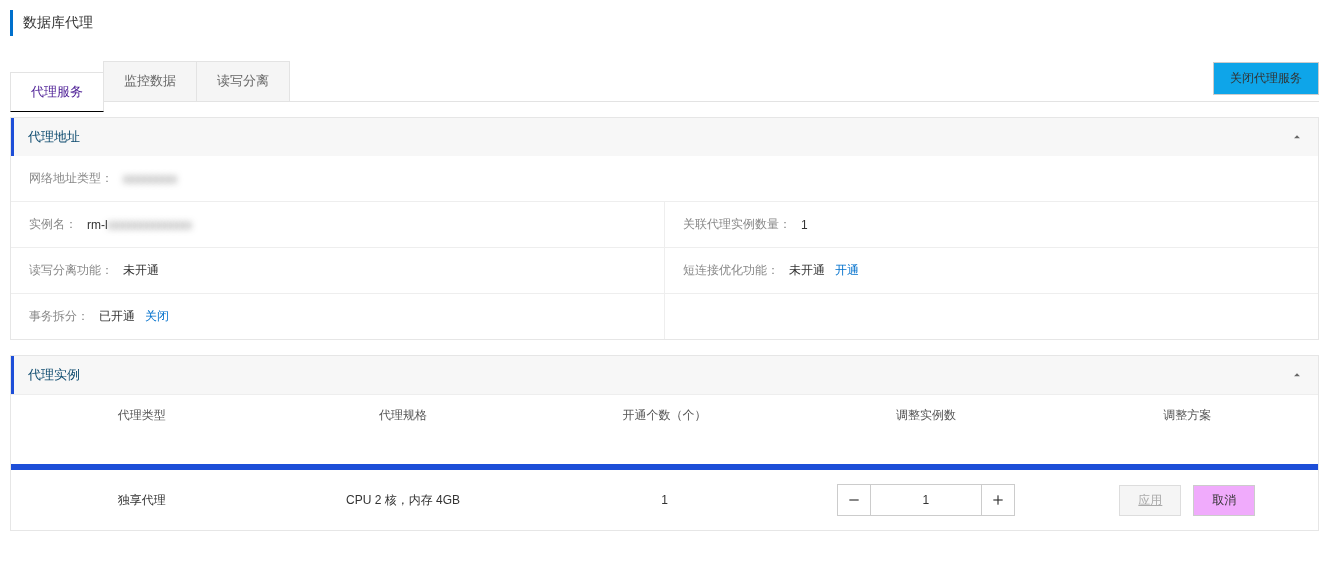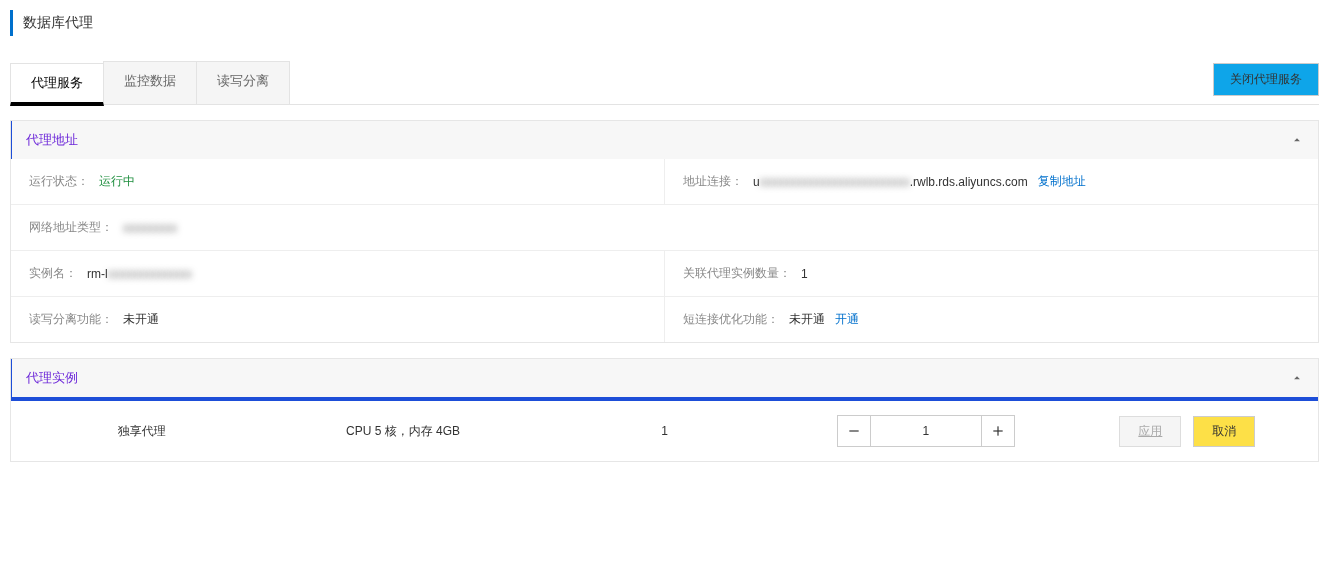--- a/index.html
+++ b/index.html
@@ -31,47 +31,47 @@
     font-size: 13px;
     color: #666;
     cursor: pointer;
     background: #f5f5f5;
     border: 1px solid #e3e3e3;
     border-bottom: none;
     margin-right: -1px;
   }
   .tab.active {
     background: #fff;
-    color: #000000;
-    border-bottom: 4px solid #000000;
+    color: #4c1d95;
+    border-bottom: 1px solid #000000;
     position: relative;
-    top: 2px;
+    top: 11px;
   }
   .spacer { flex: 1; }
   .btn {
     border: 1px solid #ccc;
     background: #0ea5e9;
     padding: 7px 16px;
     font-size: 12px;
     color: #333;
     cursor: pointer;
     margin-bottom: 6px;
   }
   .panel {
     border: 1px solid #e6e6e6;
     margin-bottom: 15px;
   }
   .panel-header {
     display: flex;
     align-items: center;
     background: #f7f7f7;
-    border-left: 1px solid #1d4ed8;
+    border-left: 3px solid #1d4ed8;
     padding: 10px 14px;
     font-size: 13px;
-    color: #6d28d9;
+    color: #0c4a6e;
     cursor: pointer;
     text-align: right;
   }
   .panel-header .spacer { flex: 1; }
   .chevron {
     width: 14px; height: 14px; display: inline-block;
   }
   .chevron svg { width: 14px; height: 14px; fill: #666; }
   .panel-body { padding: 0; }
   .info-row {
@@ -103,22 +103,23 @@
     text-align: center;
   }
   .table-header {
     padding: 12px 0;
     color: #555;
     font-size: 12px;
     border-top: 1px solid #eee;
   }
   .table-row {
     padding: 14px 0;
-    border-top: 4px solid #1d4ed8;
-    color: #333;
+    border-top: 6px solid #1d4ed8;
+    color: #333;
+    margin-top: 28px;
   }
   .col { flex: 1; display:flex; justify-content:center; align-items:center; gap: 0; }
   .stepper {
     display: flex; align-items: center; justify-content: center; width: 200px;
   }
   .step-btn {
     width: 34px; height: 32px;
     border: 1px solid #ccc;
     background: #fff;
     font-size: 20px; line-height: 28px;
@@ -126,21 +127,21 @@
     display:flex; align-items:center; justify-content:center;
     color:#333;
   }
   .step-val {
     width: 110px; height: 32px;
     border-top: 1px solid #ccc; border-bottom: 1px solid #ccc;
     display:flex; align-items:center; justify-content:center;
   }
   .action-btns { display:flex; gap: 12px; justify-content:center; width:100%; }
   .btn-small {
-    border: 1px solid #ccc; background:#fde047;
+    border: 1px solid #ccc; background:#f0abfc;
     padding: 6px 18px; font-size:12px; cursor:pointer; color:#333;
   }
   .btn-small.disabled {
     background: #f5f5f5; color:#aaa; cursor: default; border-color:#ddd;text-decoration:underline;
   }
 </style>
 </head>
 <body>
 
 <div class="container">
@@ -162,33 +163,20 @@
       <div class="spacer"></div>
       <span class="chevron">
         <svg viewBox="0 0 24 24">
             <path d="M7 14l5-5 5 5z"></path>
           </svg>
       </span>
     </div>
     <div class="panel-body">
       <div class="info-row">
         <div class="info-cell">
-          <span class="label">运行状态：</span>
-          <span class="value green">运行中</span>
-        </div>
-        <div class="info-cell">
-          <span class="label">地址连接：</span>
-          <span class="value">
-            <span>u</span><span class="blur">xxxxxxxxxxxxxxxxxxxxxxxxx</span><span>.rwlb.rds.aliyuncs.com</span>
-          </span>
-          <span class="link">复制地址</span>
-        </div>
-      </div>
-      <div class="info-row">
-        <div class="info-cell">
           <span class="label">网络地址类型：</span>
           <span class="value blur">xxxxxxxxx</span>
         </div>
       </div>
       <div class="info-row">
         <div class="info-cell">
           <span class="label">实例名：</span>
           <span class="value">
             <span>rm-l</span><span class="blur">xxxxxxxxxxxxxx</span>
           </span>
@@ -201,38 +189,53 @@
       <div class="info-row">
         <div class="info-cell">
           <span class="label">读写分离功能：</span>
           <span class="value">未开通</span>
         </div>
         <div class="info-cell">
           <span class="label">短连接优化功能：</span>
           <span class="value">未开通</span>
           <span class="link">开通</span>
         </div>
+      </div>
+      <div class="info-row">
+        <div class="info-cell">
+          <span class="label">事务拆分：</span>
+          <span class="value">已开通</span>
+          <span class="link">关闭</span>
+        </div>
+        <div class="info-cell"></div>
       </div>
     </div>
   </div>
 
   <div class="panel">
     <div class="panel-header">
       <span>代理实例</span>
       <div class="spacer"></div>
       <span class="chevron">
         <svg viewBox="0 0 24 24">
             <path d="M7 14l5-5 5 5z"></path>
           </svg>
       </span>
     </div>
     <div class="panel-body">
+      <div class="table-header">
+        <div class="col">代理类型</div>
+        <div class="col">代理规格</div>
+        <div class="col">开通个数（个）</div>
+        <div class="col">调整实例数</div>
+        <div class="col">调整方案</div>
+      </div>
       <div class="table-row">
         <div class="col">独享代理</div>
-        <div class="col">CPU 5 核，内存 4GB</div>
+        <div class="col">CPU 2 核，内存 4GB</div>
         <div class="col">1</div>
         <div class="col">
           <div class="stepper">
             <div class="step-btn">
               <svg width="14" height="14" viewBox="0 0 24 24">
                   <rect x="4" y="11" width="16" height="2" fill="#333"></rect>
                 </svg>
             </div>
             <div class="step-val">1</div>
             <div class="step-btn">

